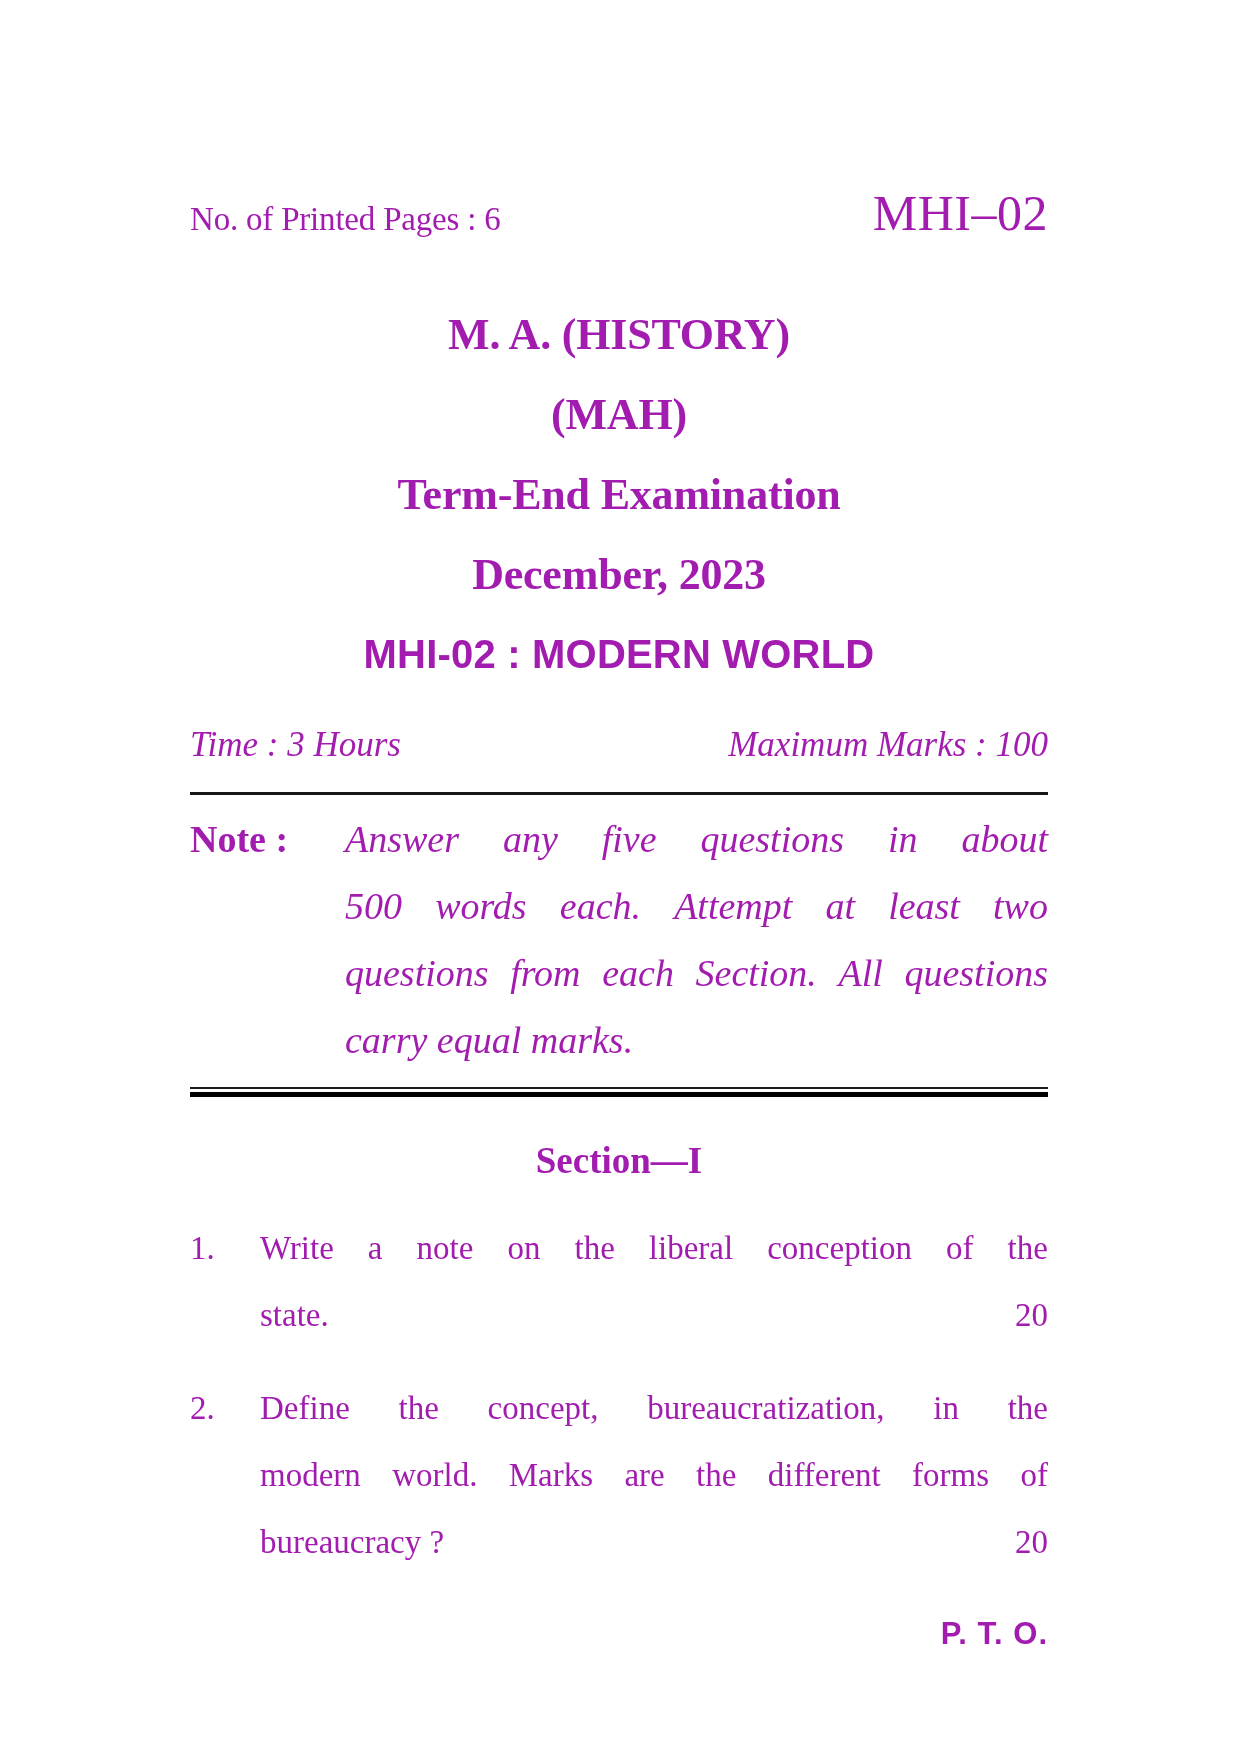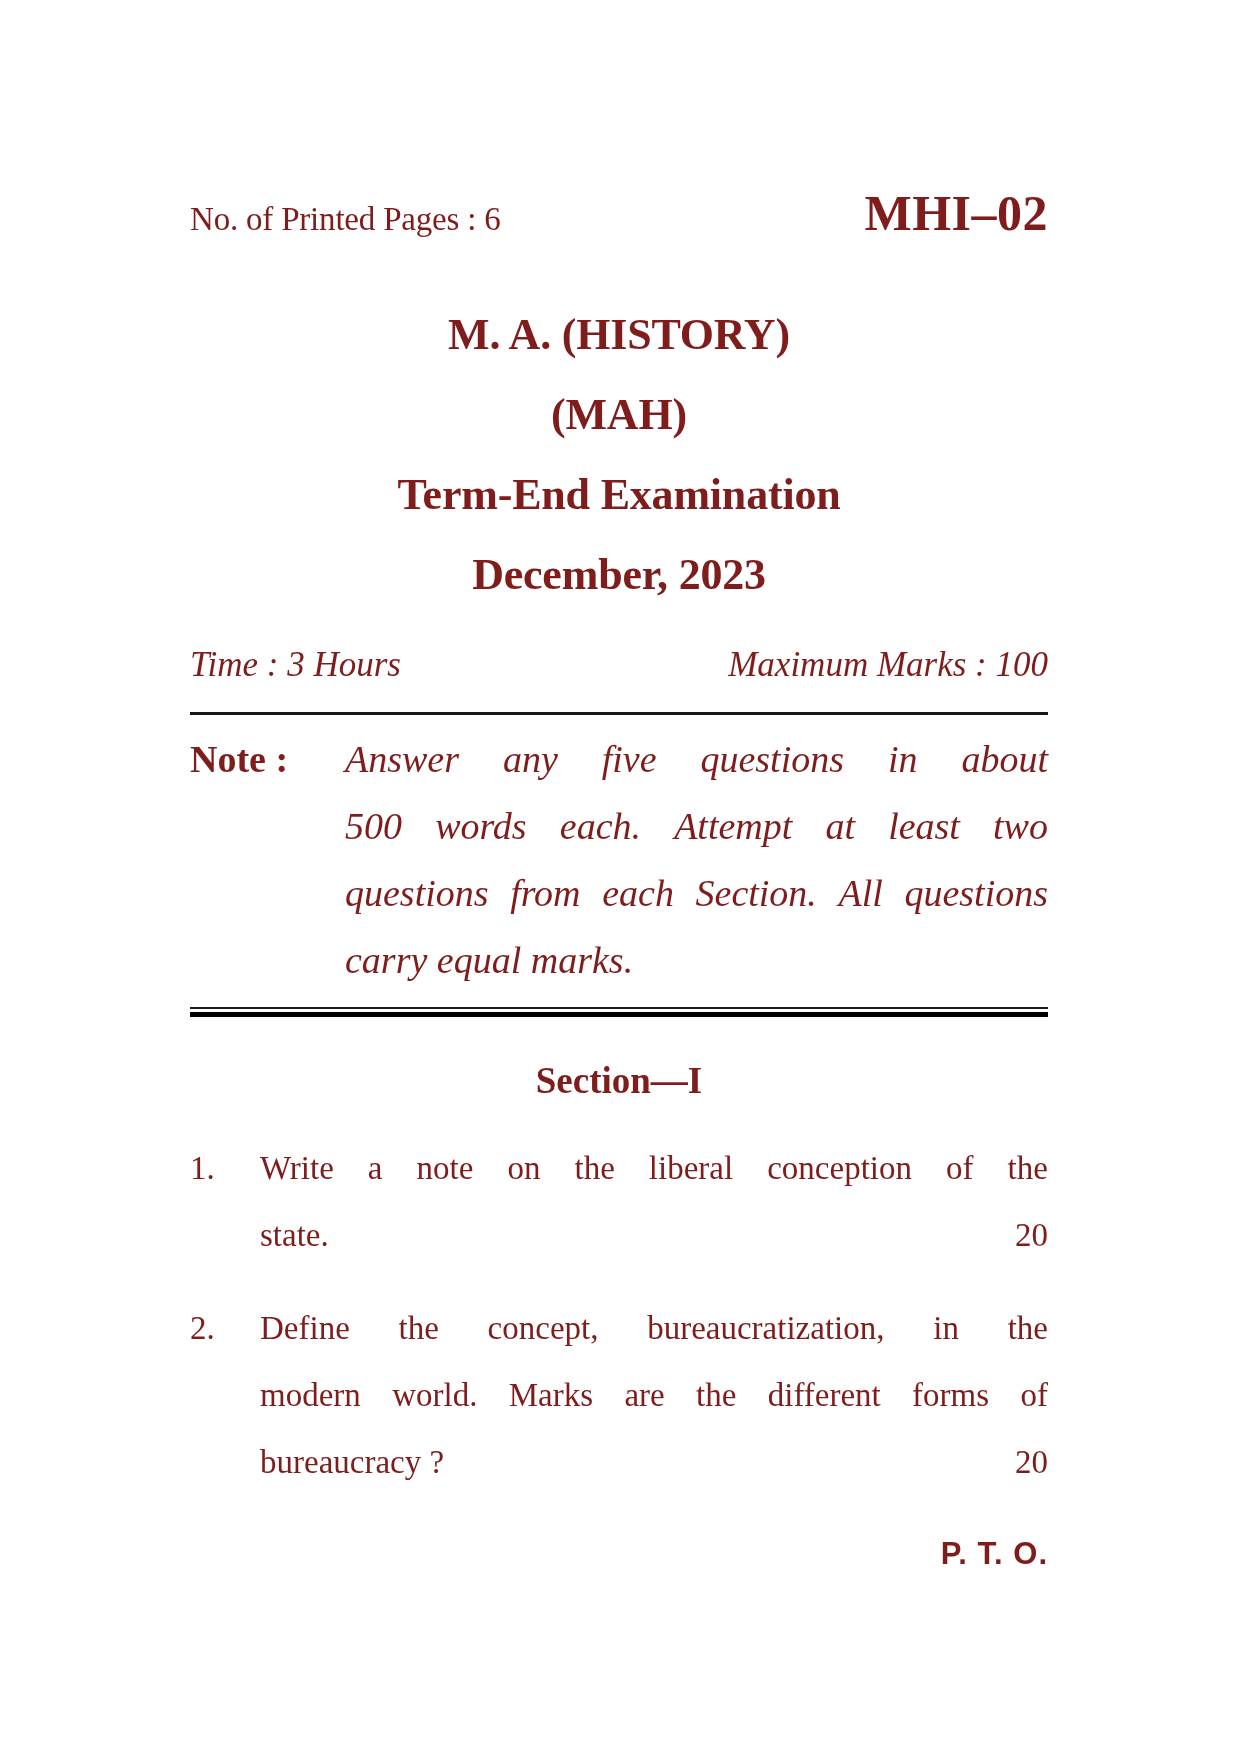--- a/index.html
+++ b/index.html
@@ -2,37 +2,37 @@
 <html><head>
 <meta charset="utf-8">
 <style>
   html, body { margin: 0; padding: 0; background: #e8e8e8; }
   .page {
     position: relative;
     width: 1241px;
     height: 1754px;
     margin: 0 auto;
     background: #ffffff;
-    color: #7f1d1d;
+    color: #a21caf;
     font-family: "Liberation Serif", serif;
     overflow: hidden;
     box-sizing: border-box;
     padding: 0 193px 0 190px;
   }
   .header-row {
     display: flex;
     justify-content: space-between;
     align-items: flex-end;
     margin-top: 186px;
     height: 52px;
     font-size: 33px;
     letter-spacing: -0.2px;
   }
   .paper-code {
-    font-weight: bold;
+    font-weight: normal;
     font-size: 50px;
     letter-spacing: 0.5px;
     line-height: 1;
   }
   .title-block { margin-top: 56px; }
   .title-line {
     height: 80px;
     display: flex;
     align-items: center;
     justify-content: center;
@@ -131,20 +131,21 @@
   <div class="header-row">
     <span>No. of Printed Pages : 6</span>
     <span class="paper-code">MHI–02</span>
   </div>
 
   <div class="title-block">
     <div class="title-line">M. A. (HISTORY)</div>
     <div class="title-line">(MAH)</div>
     <div class="title-line">Term-End Examination</div>
     <div class="title-line">December, 2023</div>
+    <div class="subject-line">MHI-02 : MODERN WORLD</div>
   </div>
 
   <div class="meta-row">
     <span>Time : 3 Hours</span>
     <span>Maximum Marks : 100</span>
   </div>
 
   <div class="rule-single"></div>
 
   <div class="note-block">

